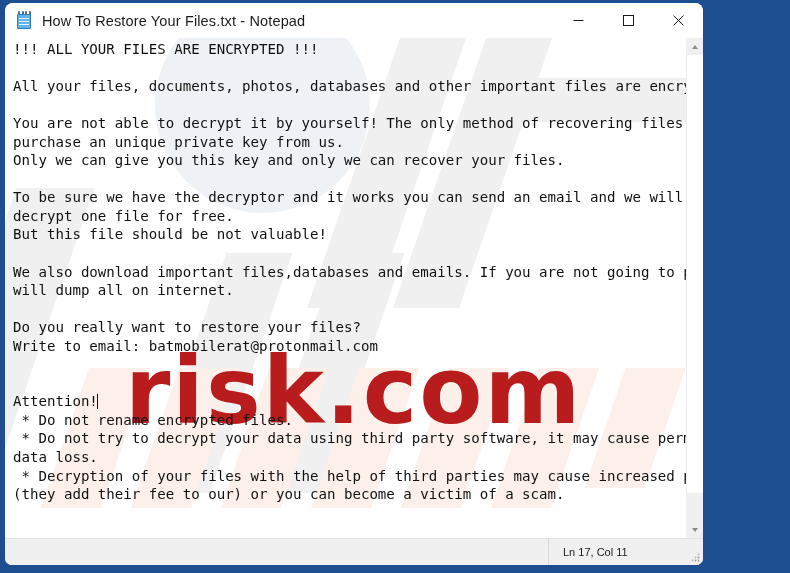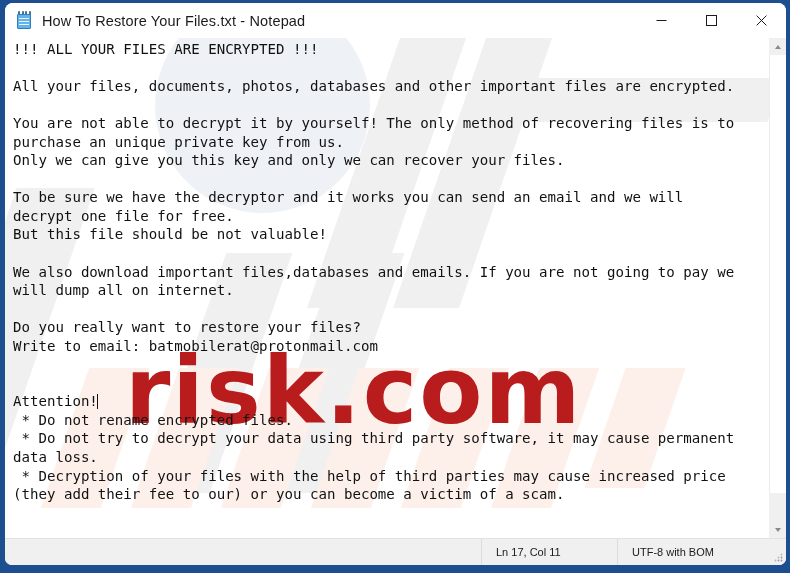--- a/index.html
+++ b/index.html
@@ -21,21 +21,21 @@
     background: #1d4e8f;
     border-radius: 9px;
     overflow: hidden;
   }
 
   
   #frame {
     position: absolute;
     left: 5px;
     top: 3px;
-    width: 781px;
+    width: 698px;
     height: 562px;
     box-sizing: border-box;
     background: #ffffff;
     border-radius: 8px 8px 7px 7px;
     overflow: hidden;
     display: flex;
     flex-direction: column;
   }
 
   
@@ -393,21 +393,20 @@
         </div>
         <div class="sb-arrow down">
             <span class="tri"></span>
           </div>
       </div>
     </div>
 
     <div class="statusbar">
       <div class="sb-spacer"></div>
       <div class="sb-cell pos">Ln 17, Col 11</div>
-      <div class="sb-cell enc">UTF-8 with BOM</div>
       <div class="grip">
         <svg width="10" height="10" viewBox="0 0 10 10">
           <circle cx="8.5" cy="8.5" r="0.9" fill="#9a9a9a"></circle>
           <circle cx="5.5" cy="8.5" r="0.9" fill="#9a9a9a"></circle>
           <circle cx="8.5" cy="5.5" r="0.9" fill="#9a9a9a"></circle>
           <circle cx="2.5" cy="8.5" r="0.9" fill="#b5b5b5"></circle>
           <circle cx="5.5" cy="5.5" r="0.9" fill="#b5b5b5"></circle>
           <circle cx="8.5" cy="2.5" r="0.9" fill="#b5b5b5"></circle>
         </svg>
       </div>

